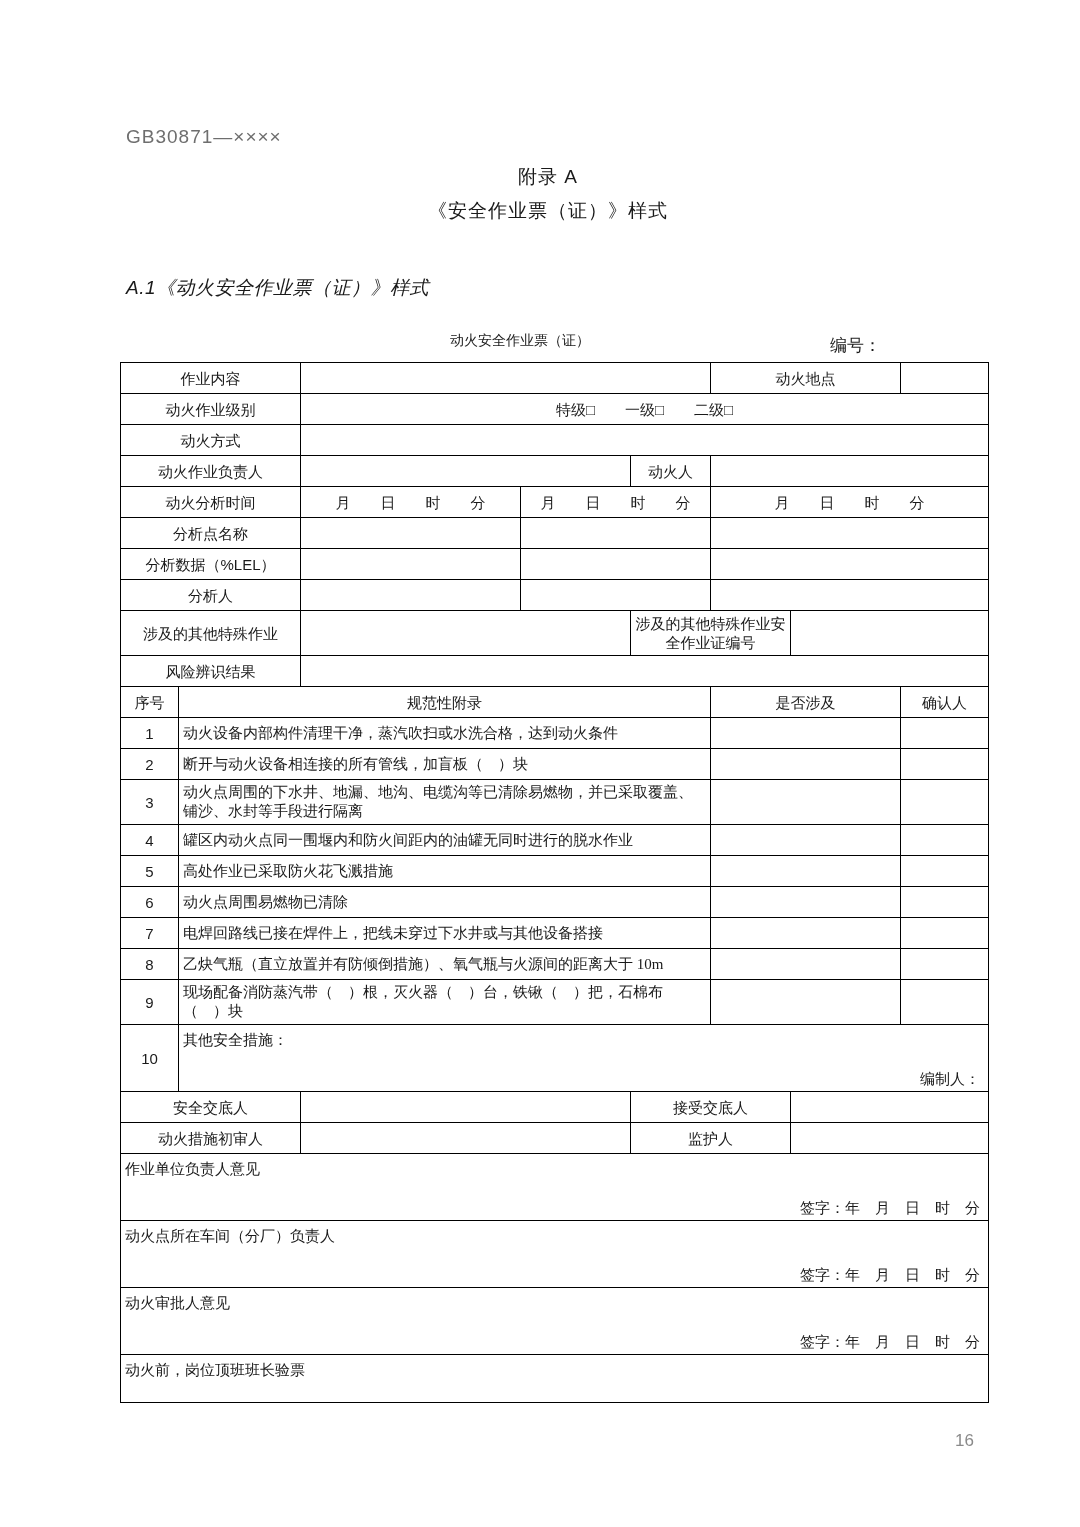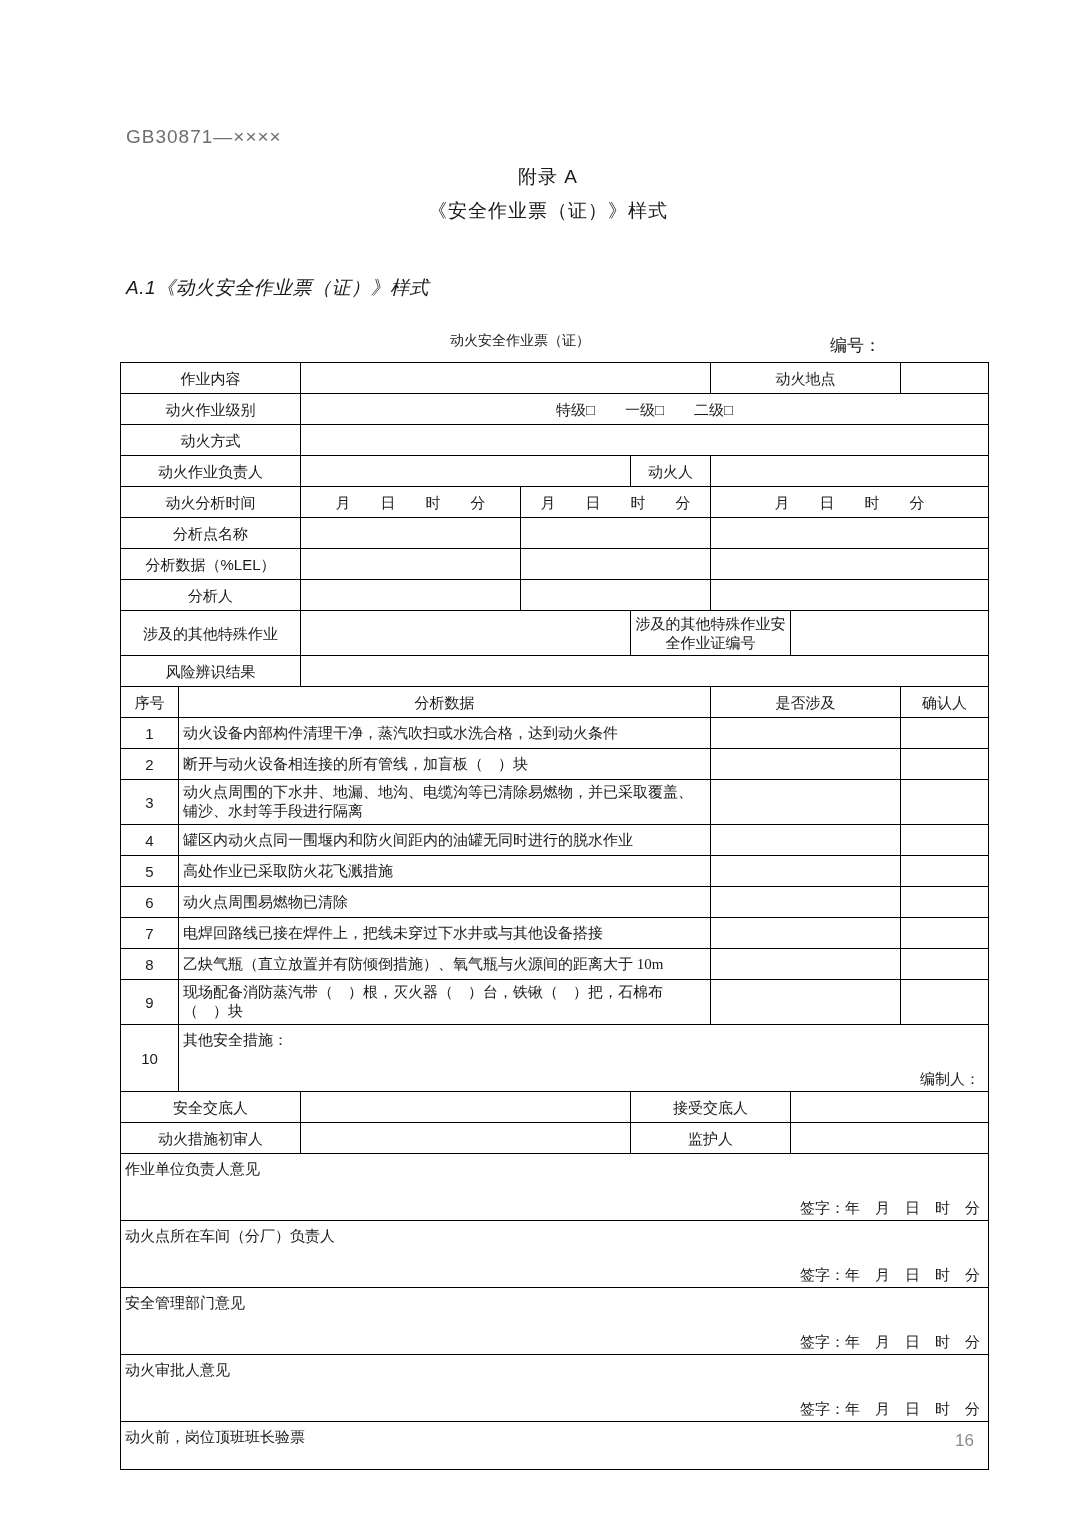--- a/index.html
+++ b/index.html
@@ -200,21 +200,21 @@
       <td colspan="2"></td>
     </tr>
 
     <tr>
       <td class="lbl" colspan="2">风险辨识结果</td>
       <td colspan="7"></td>
     </tr>
 
     <tr>
       <td class="c">序号</td>
-      <td class="c" colspan="5">分析数据</td>
+      <td class="c" colspan="5">规范性附录</td>
       <td class="c" colspan="2">是否涉及</td>
       <td class="c">确认人</td>
     </tr>
 
     <tr>
       <td class="idx">1</td>
       <td class="l small-pad" colspan="5">动火设备内部构件清理干净，蒸汽吹扫或水洗合格，达到动火条件</td>
       <td colspan="2"></td>
       <td></td>
     </tr>
@@ -303,29 +303,20 @@
       <td colspan="9">
         <span class="sig-line">动火点所在车间（分厂）负责人</span>
         <span class="sig-foot">
           <span class="sign">签字：</span>
           <span>年　月　日　时　分</span>
         </span>
       </td>
     </tr>
     <tr class="sig-row">
       <td colspan="9">
-        <span class="sig-line">安全管理部门意见</span>
-        <span class="sig-foot">
-          <span class="sign">签字：</span>
-          <span>年　月　日　时　分</span>
-        </span>
-      </td>
-    </tr>
-    <tr class="sig-row">
-      <td colspan="9">
         <span class="sig-line">动火审批人意见</span>
         <span class="sig-foot">
           <span class="sign">签字：</span>
           <span>年　月　日　时　分</span>
         </span>
       </td>
     </tr>
     <tr class="sig-row">
       <td colspan="9">
         <span class="sig-line">动火前，岗位顶班班长验票</span>

